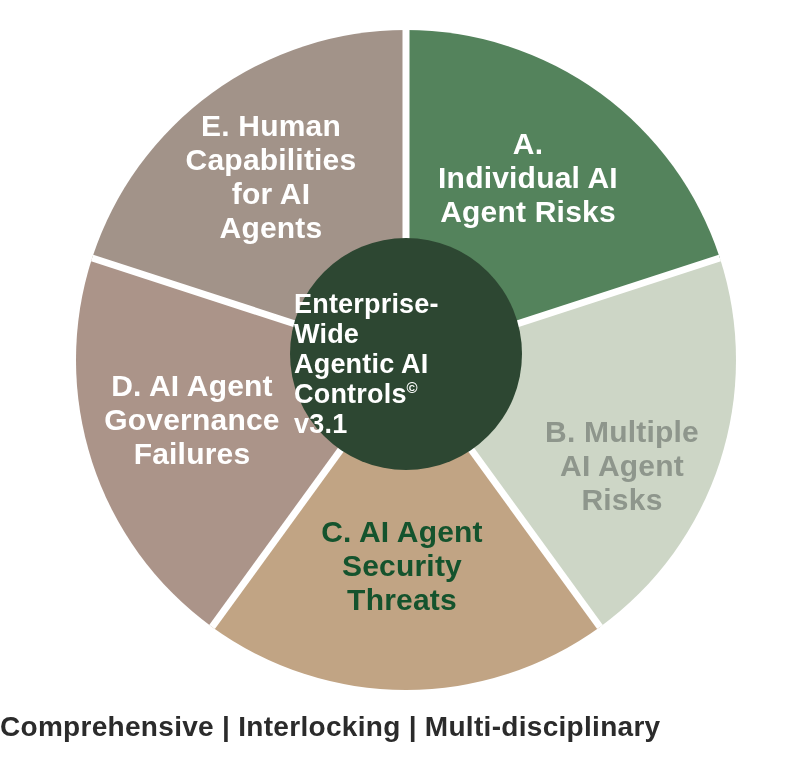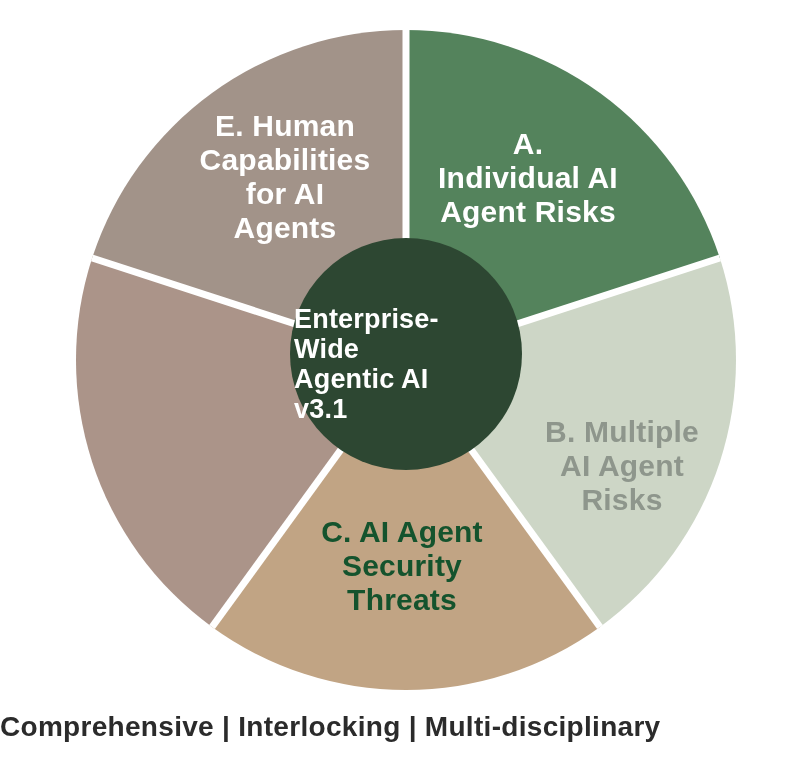--- a/index.html
+++ b/index.html
@@ -85,28 +85,32 @@
 Agent Risks</div>
 
   <div class="slice-label" id="label-B" style="left: 622px; top: 426px; color: rgb(142, 150, 140); margin-top: 40px;">B. Multiple
 AI Agent
 Risks</div>
 
   <div class="slice-label" id="label-C" style="left: 402px; top: 566px; color: #14532d;">C. AI Agent
 Security
 Threats</div>
 
+  <div class="slice-label" id="label-D" style="left: 192px; top: 420px; color: rgb(255, 255, 255);">D. AI Agent
+Governance
+Failures</div>
 
-  <div class="slice-label" id="label-E" style="left: 285px; top: 177px; color: rgb(255, 255, 255);">E. Human
+  <div class="slice-label" id="label-E" style="left: 271px; top: 177px; color: rgb(255, 255, 255);">E. Human
 Capabilities
 for AI
 Agents</div>
 
   <div class="hub" id="hub" style="color: rgb(255, 255, 255);">
     <div class="pre">Enterprise-
 Wide
 Agentic AI</div>
+    <div><span>Controls</span><sup>©</sup></div>
     <div>v3.1</div>
   </div>
 
   <div class="footer" id="footer" style="color: rgb(43, 43, 43);">Comprehensive | Interlocking | Multi-disciplinary</div>
 
 </div>
 
 </body></html>

